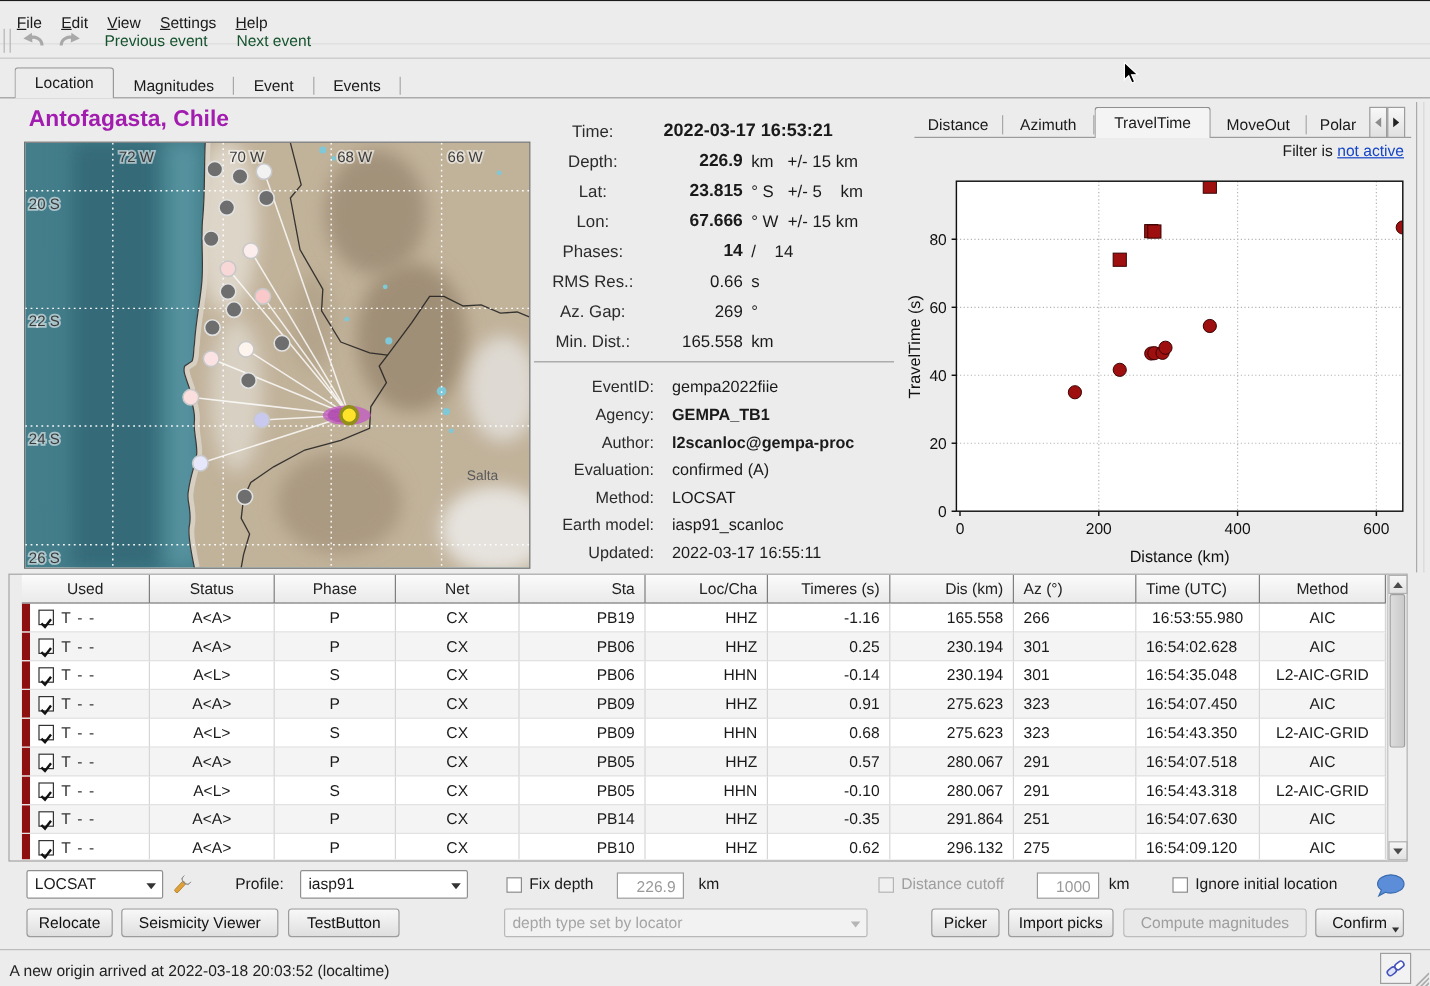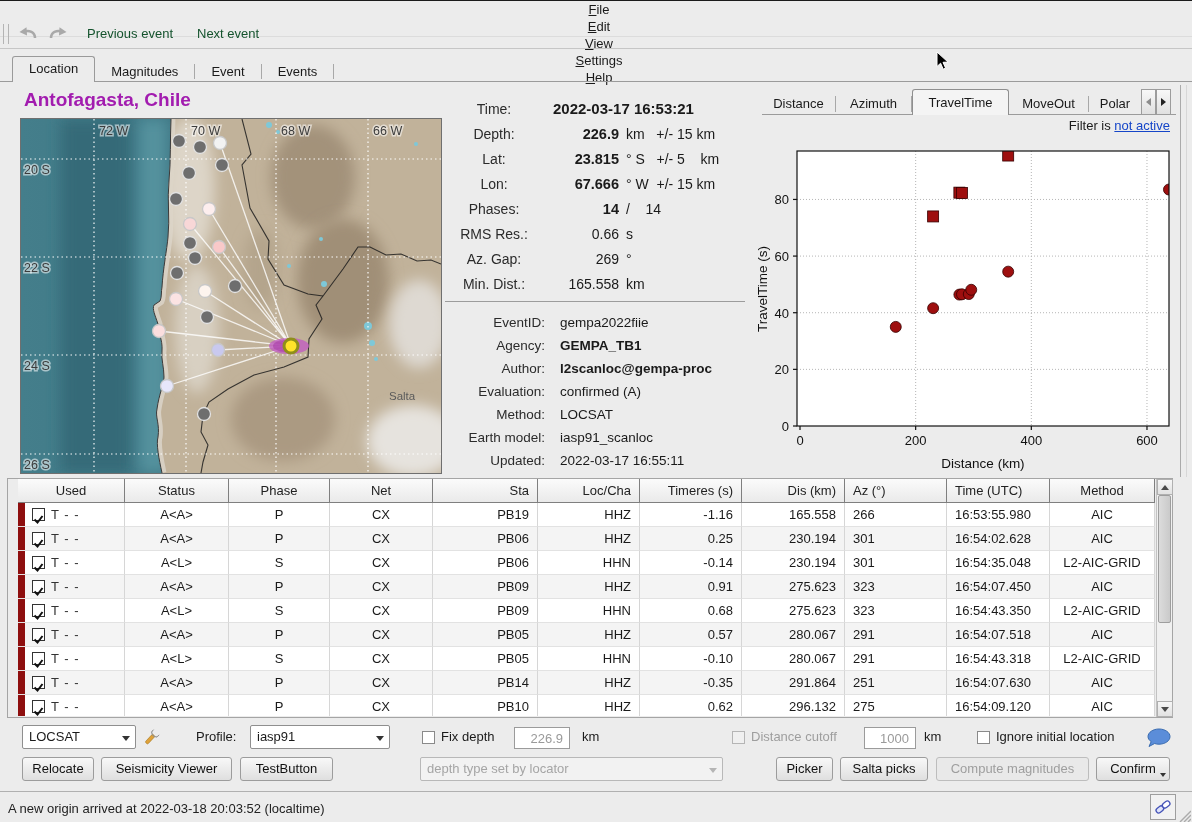--- a/index.html
+++ b/index.html
@@ -3,21 +3,21 @@
 <meta charset="utf-8">
 <style>
   html,body{margin:0;padding:0;background:#d8d8d8;}
   #app{position:relative;width:1192px;height:822px;background:#ececec;overflow:hidden;
        font-family:"Liberation Sans","DejaVu Sans",sans-serif;font-size:13px;color:#1a1a1a;
        border-top:1px solid #1b1b1b;box-sizing:border-box;}
   .abs{position:absolute;}
 
   
   #menubar{left:0;top:0;width:100%;height:36px;background:#ececec;border-bottom:1px solid #dcdcdc;
-           display:flex;align-items:center;padding-left:6px;box-sizing:border-box;flex-direction:column;}
+           display:flex;align-items:center;padding-left:6px;box-sizing:border-box;}
   .menu-item{padding:0 8px;height:18px;line-height:17px;cursor:default;}
   .menu-item u{text-decoration:underline;}
 
   
   #toolbar{left:0;top:18px;width:100%;height:29px;border-bottom:1px solid #c6c6c6;
            display:flex;align-items:center;}
   #tb-handle{width:4px;height:20px;margin-left:3px;border-left:1px solid #b4b4b4;border-right:1px solid #b4b4b4;}
   .tb-icon{width:22px;height:18px;margin-left:8px;}
   .tb-btn{margin-left:12px;padding:2px 6px;color:#14532d;}
 
@@ -430,21 +430,21 @@
           <span class="used-txt">T - -</span>
         </div>
         <div class="t-cell" style="width: 104px; text-align: center;">A&lt;A&gt;</div>
         <div class="t-cell" style="width: 101px; text-align: center;">P</div>
         <div class="t-cell" style="width: 103px; text-align: center;">CX</div>
         <div class="t-cell" style="width: 105px; text-align: right;">PB19</div>
         <div class="t-cell" style="width: 102px; text-align: right;">HHZ</div>
         <div class="t-cell" style="width: 102px; text-align: right;">-1.16</div>
         <div class="t-cell" style="width: 103px; text-align: right;">165.558</div>
         <div class="t-cell" style="width: 102px; text-align: left;">266</div>
-        <div class="t-cell" style="width: 103px; text-align: left;">16:53:55.980</div>
+        <div class="t-cell" style="width: 103px; text-align: center;">16:53:55.980</div>
         <div class="t-cell" style="width: 105px; text-align: center;">AIC</div>
       </div>
       <div class="t-row alt">
         <div class="t-cell used-cell" style="width: 107px; text-align: left;">
           <span class="flag" style="background: rgb(142, 15, 15);"></span>
           <span class="qcb"><svg width="11" height="11">
               <polyline points="1.5,5.5 4.5,8.5 9.5,2" fill="none" stroke="#111" stroke-width="2"></polyline>
             </svg></span>
           <span class="used-txt">T - -</span>
         </div>
@@ -630,21 +630,21 @@
     <path d="M13,2 C19,2 24,5.4 24,9.6 C24,13.8 19,17.2 13,17.2 C11.4,17.2 9.9,17 8.6,16.5 L3,19.5 L5.2,14.6 C3.2,13.3 2,11.6 2,9.6 C2,5.4 7,2 13,2 Z" fill="#5b8dd9" stroke="#3a6cb0" stroke-width="1"></path>
   </svg>
 
   <div class="qbtn" style="left:22px;top:756px;width:72px;">Relocate</div>
   <div class="qbtn" style="left:101px;top:756px;width:131px;">Seismicity Viewer</div>
   <div class="qbtn" style="left:240px;top:756px;width:93px;">TestButton</div>
   <div class="qcombo disabled" style="left:420px;top:756px;width:303px;">
     <span>depth type set by locator</span><span class="arrow"></span>
   </div>
   <div class="qbtn" style="left:776px;top:756px;width:57px;">Picker</div>
-  <div class="qbtn" style="left:840px;top:756px;width:88px;">Salta picks</div>
+  <div class="qbtn" style="left:840px;top:756px;width:88px;">Import picks</div>
   <div class="qbtn disabled" style="left:936px;top:756px;width:153px;">Compute magnitudes</div>
   <div class="qbtn" style="left:1096px;top:756px;width:74px;">
     <span>Confirm</span>
     <span class="menu-ind"></span>
   </div>
 
   <div id="status-line" class="abs"></div>
   <div id="statusbar" class="abs"></div>
   <div id="status-msg" class="abs">A new origin arrived at 2022-03-18 20:03:52 (localtime)</div>
   <div id="net-icon" class="abs">

